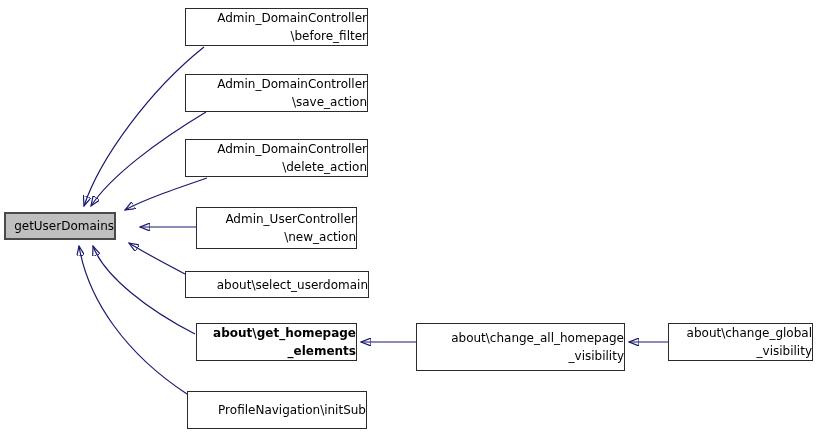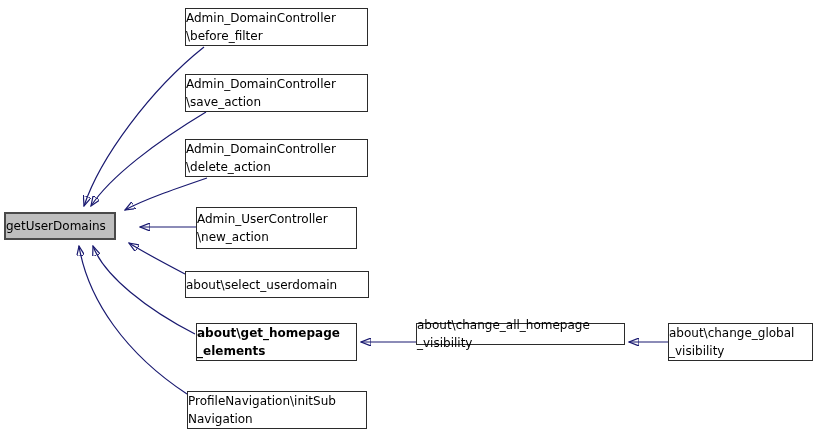--- a/index.html
+++ b/index.html
@@ -28,42 +28,42 @@
     stroke-width: 1.2;
   }
   .node {
     position: absolute;
     box-sizing: border-box;
     background: #ffffff;
     border: 1px solid #2b2b2b;
     color: #000000;
     font-size: 12px;
     line-height: 18px;
-    text-align: left;
+    text-align: right;
     display: flex;
     flex-direction: column;
     justify-content: center;
     cursor: pointer;
   }
   .node span { display: block; white-space: nowrap; }
   .node.center {
     background: #bfbfbf;
     border: 2px solid #4a4a4a;
     line-height: 24px;
   }
   
   #n-center        { left: 4px;   top: 212px; width: 112px; height: 28px; }
   #n-before        { left: 185px; top: 8px;   width: 183px; height: 38px; }
   #n-save          { left: 185px; top: 74px;  width: 183px; height: 38px; }
   #n-delete        { left: 185px; top: 139px; width: 183px; height: 38px; }
   #n-new           { left: 196px; top: 207px; width: 161px; height: 42px; }
   #n-select        { left: 185px; top: 271px; width: 184px; height: 27px; }
   #n-gethome       { left: 196px; top: 323px; width: 161px; height: 38px; font-weight: bold; }
   #n-profilenav    { left: 187px; top: 391px; width: 180px; height: 38px; }
-  #n-changeall     { left: 416px; top: 323px; width: 209px; height: 22px; }
+  #n-changeall     { left: 416px; top: 323px; width: 209px; height: 48px; }
   #n-changeglobal  { left: 668px; top: 323px; width: 145px; height: 38px; }
 </style>
 </head>
 <body>
 
 <div class="canvas">
 
   <svg class="edges" viewBox="0 0 832 437" xmlns="http://www.w3.org/2000/svg">
     <defs>
       <marker id="arrow" markerUnits="userSpaceOnUse" markerWidth="11" markerHeight="8" refX="10" refY="4" orient="auto">
@@ -109,21 +109,20 @@
     <span>about\select_userdomain</span>
   </div>
 
   <div id="n-gethome" class="node">
     <span>about\get_homepage</span>
     <span>_elements</span>
   </div>
 
   <div id="n-profilenav" class="node">
     <span>ProfileNavigation\initSub</span>
-    <span>Navigation</span>
   </div>
 
   <div id="n-changeall" class="node">
     <span>about\change_all_homepage</span>
     <span>_visibility</span>
   </div>
 
   <div id="n-changeglobal" class="node">
     <span>about\change_global</span>
     <span>_visibility</span>

